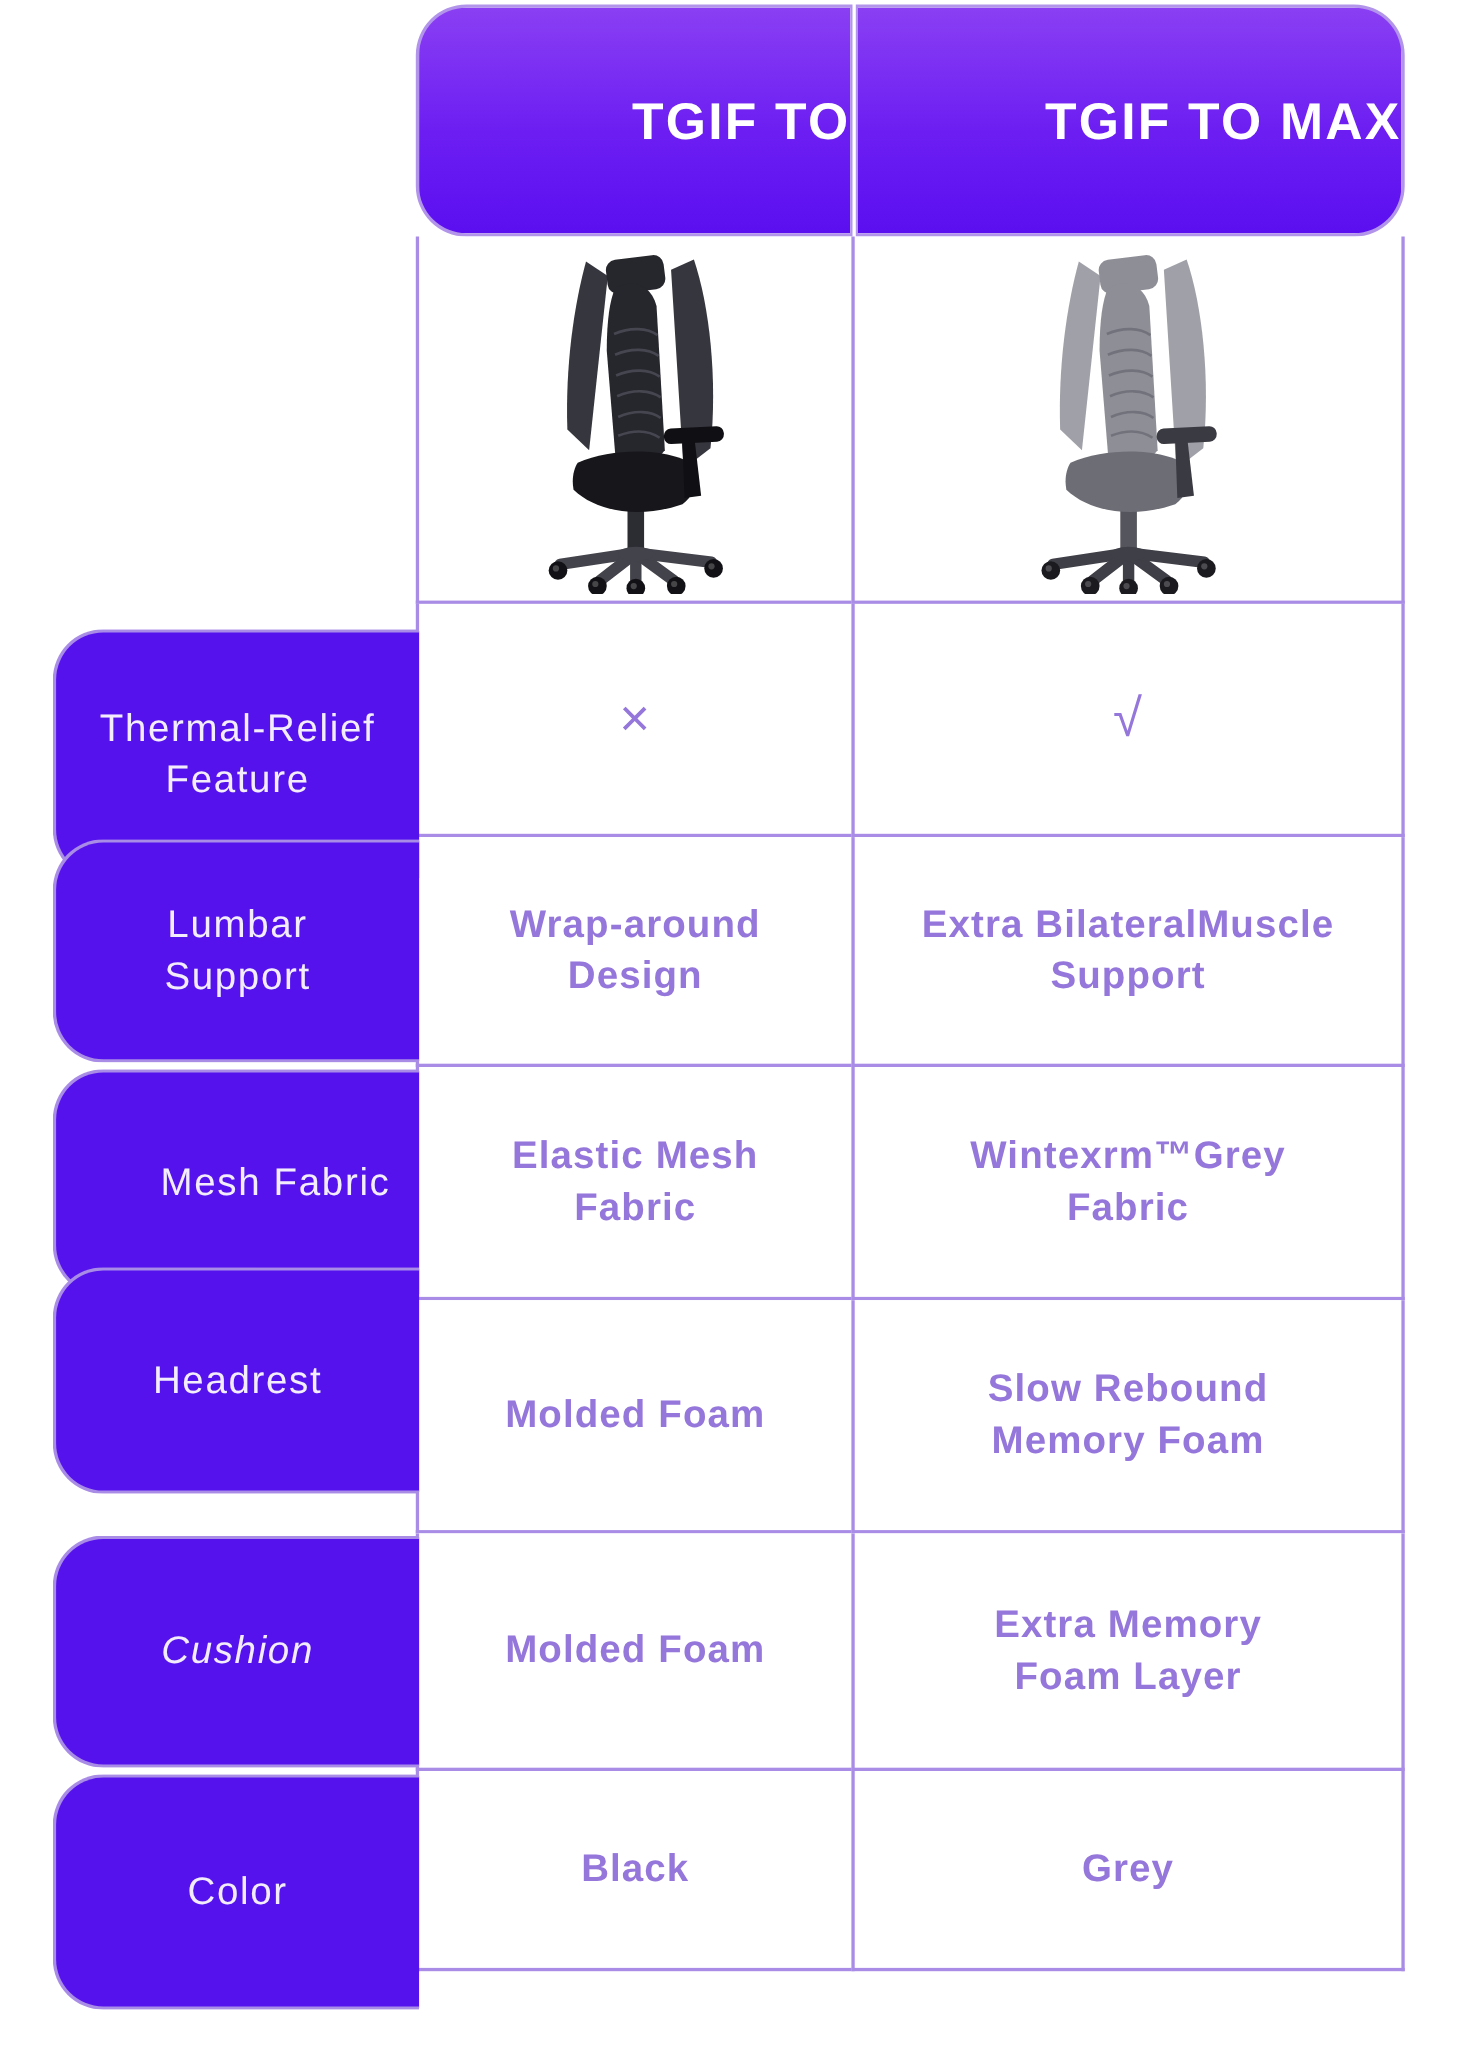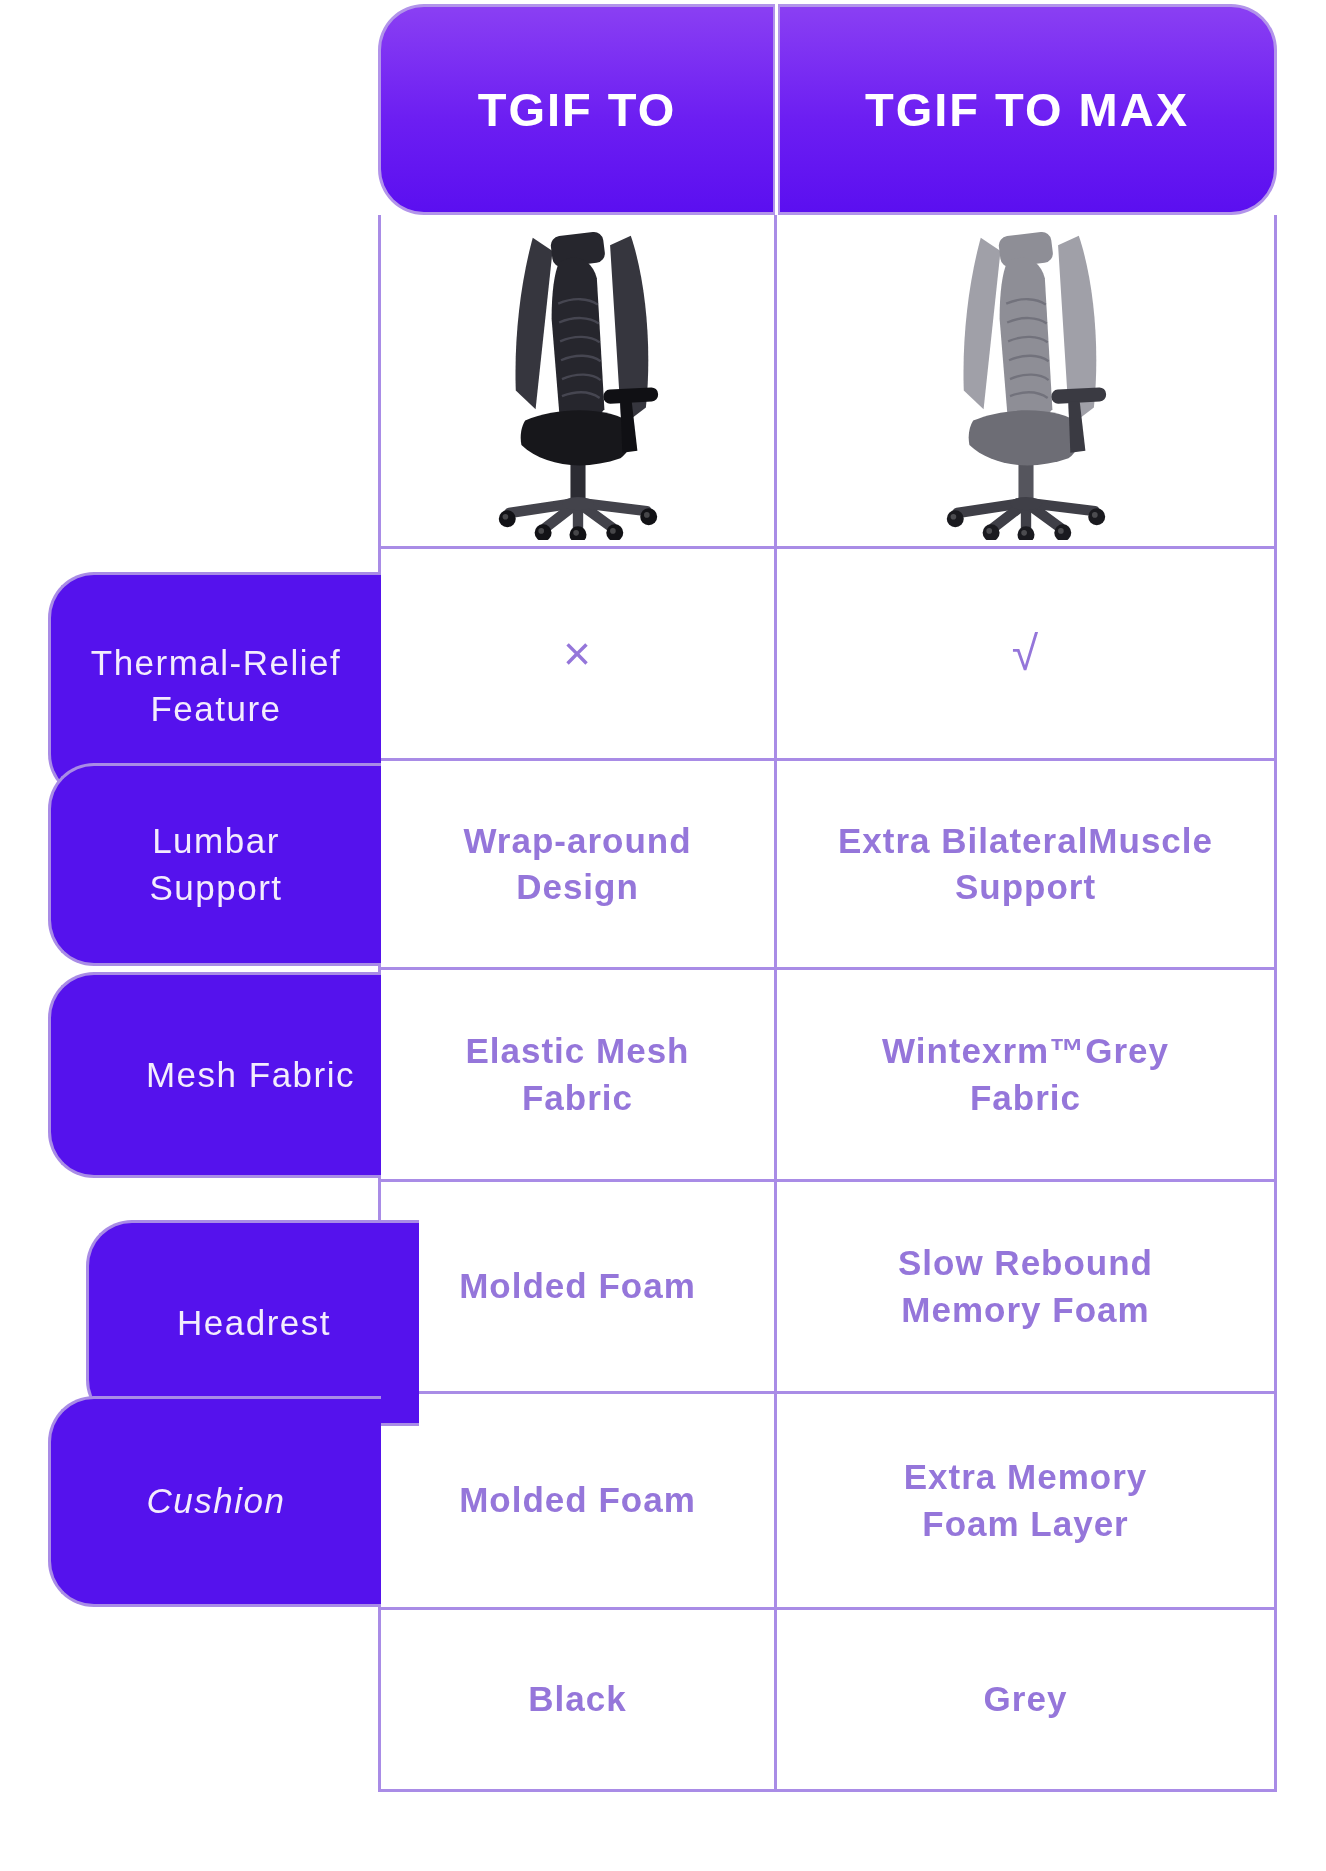--- a/index.html
+++ b/index.html
@@ -13,21 +13,21 @@
     font-family:"Liberation Sans","DejaVu Sans",sans-serif;
     position:relative;overflow:hidden;
   }
   .page{position:absolute;inset:0;}
 
   
   .hdr{
     position:absolute;top:4px;height:211px;
     background:linear-gradient(180deg,var(--hdrTop) 0%,var(--hdrMid) 55%,var(--hdrBottom) 100%);
     border:3px solid var(--hdrLine);
-    display:flex;align-items:center;justify-content:center;
+    display:flex;align-items:center;justify-content:flex-end;
     box-sizing:border-box;
   }
   .hdr1{left:378px;width:397px;border-radius:46px 0 0 46px;border-right-width:2px;}
   .hdr2{left:778px;width:499px;border-radius:0 46px 46px 0;border-left-width:2px;}
   .hdr span{
     color:var(--hdrText);font-size:47px;font-weight:bold;letter-spacing:2px;
   }
 
   
   .grid{position:absolute;left:378px;top:215px;width:899px;}
@@ -56,21 +56,21 @@
     border-radius:46px 0 0 46px;
     display:flex;align-items:center;justify-content:center;text-align:center;
   }
   .rowlabel span{
     color:var(--labelText);font-size:35px;font-weight:300;letter-spacing:1.5px;
     line-height:1.32;white-space:pre-line;padding:0 26px;
   }
   .lb1{top:551px;height:228px;margin-top:21px;}
   .lb2{top:763px;height:203px;}
   .lb3{top:972px;height:206px;justify-content:flex-end;}
-  .lb4{top:1220px;height:206px;margin-left:38px;}
+  .lb4{top:1152px;height:206px;}
   .lb5{top:1396px;height:211px;font-style:italic;}
   .lb6{top:1613px;height:214px;}
 
   
   .chair{width:198px;height:318px;}
   .chair-dark{--cBody:#26262d;--cWing:#36363e;--cSeat:#17171b;--cBase:#43434b;
               --cBase2:#2c2c33;--cCaster:#121216;--cMesh:#4a4a55;--cArm:#101014;}
   .chair-grey{--cBody:#8e8e96;--cWing:#a0a0a8;--cSeat:#6d6d75;--cBase:#3f3f47;
               --cBase2:#55555d;--cCaster:#1a1a1f;--cMesh:#70707a;--cArm:#3a3a42;}
 </style>
@@ -218,14 +218,17 @@
   </div>
   <div class="rowlabel lb3">
     <span>Mesh Fabric</span>
   </div>
   <div class="rowlabel lb4">
     <span>Headrest</span>
   </div>
   <div class="rowlabel lb5">
     <span>Cushion</span>
   </div>
+  <div class="rowlabel lb6">
+    <span>Color</span>
+  </div>
 
 </div>
 
 </body></html>

